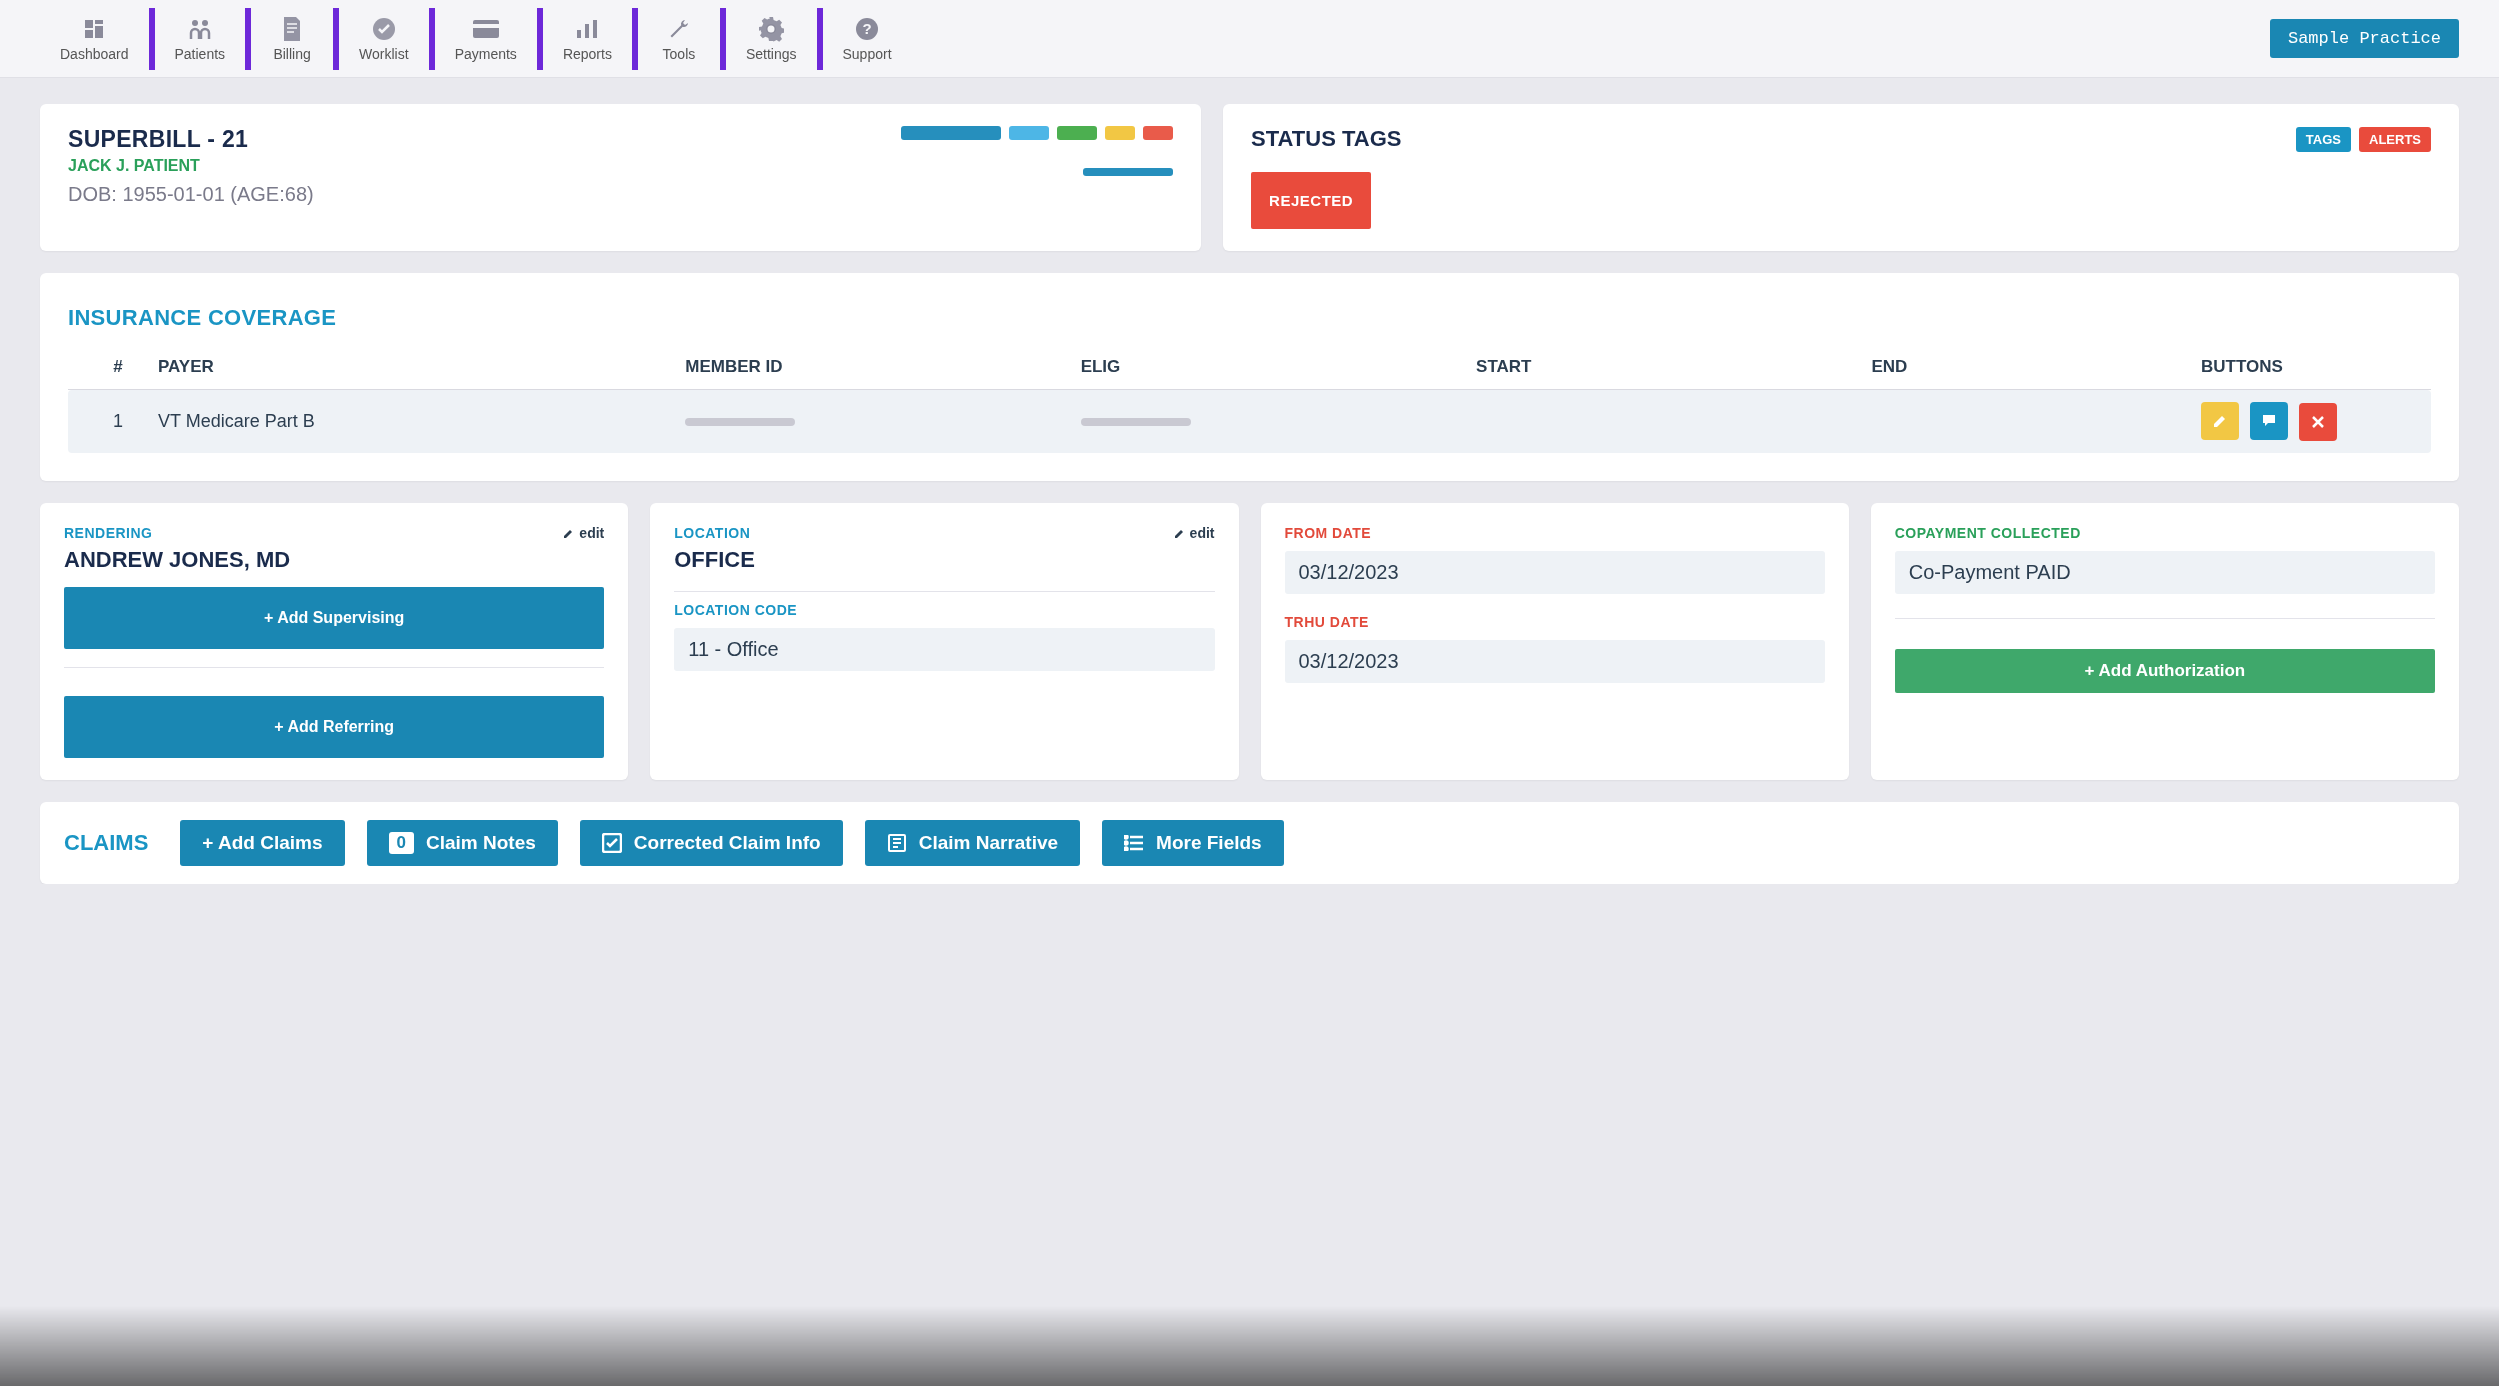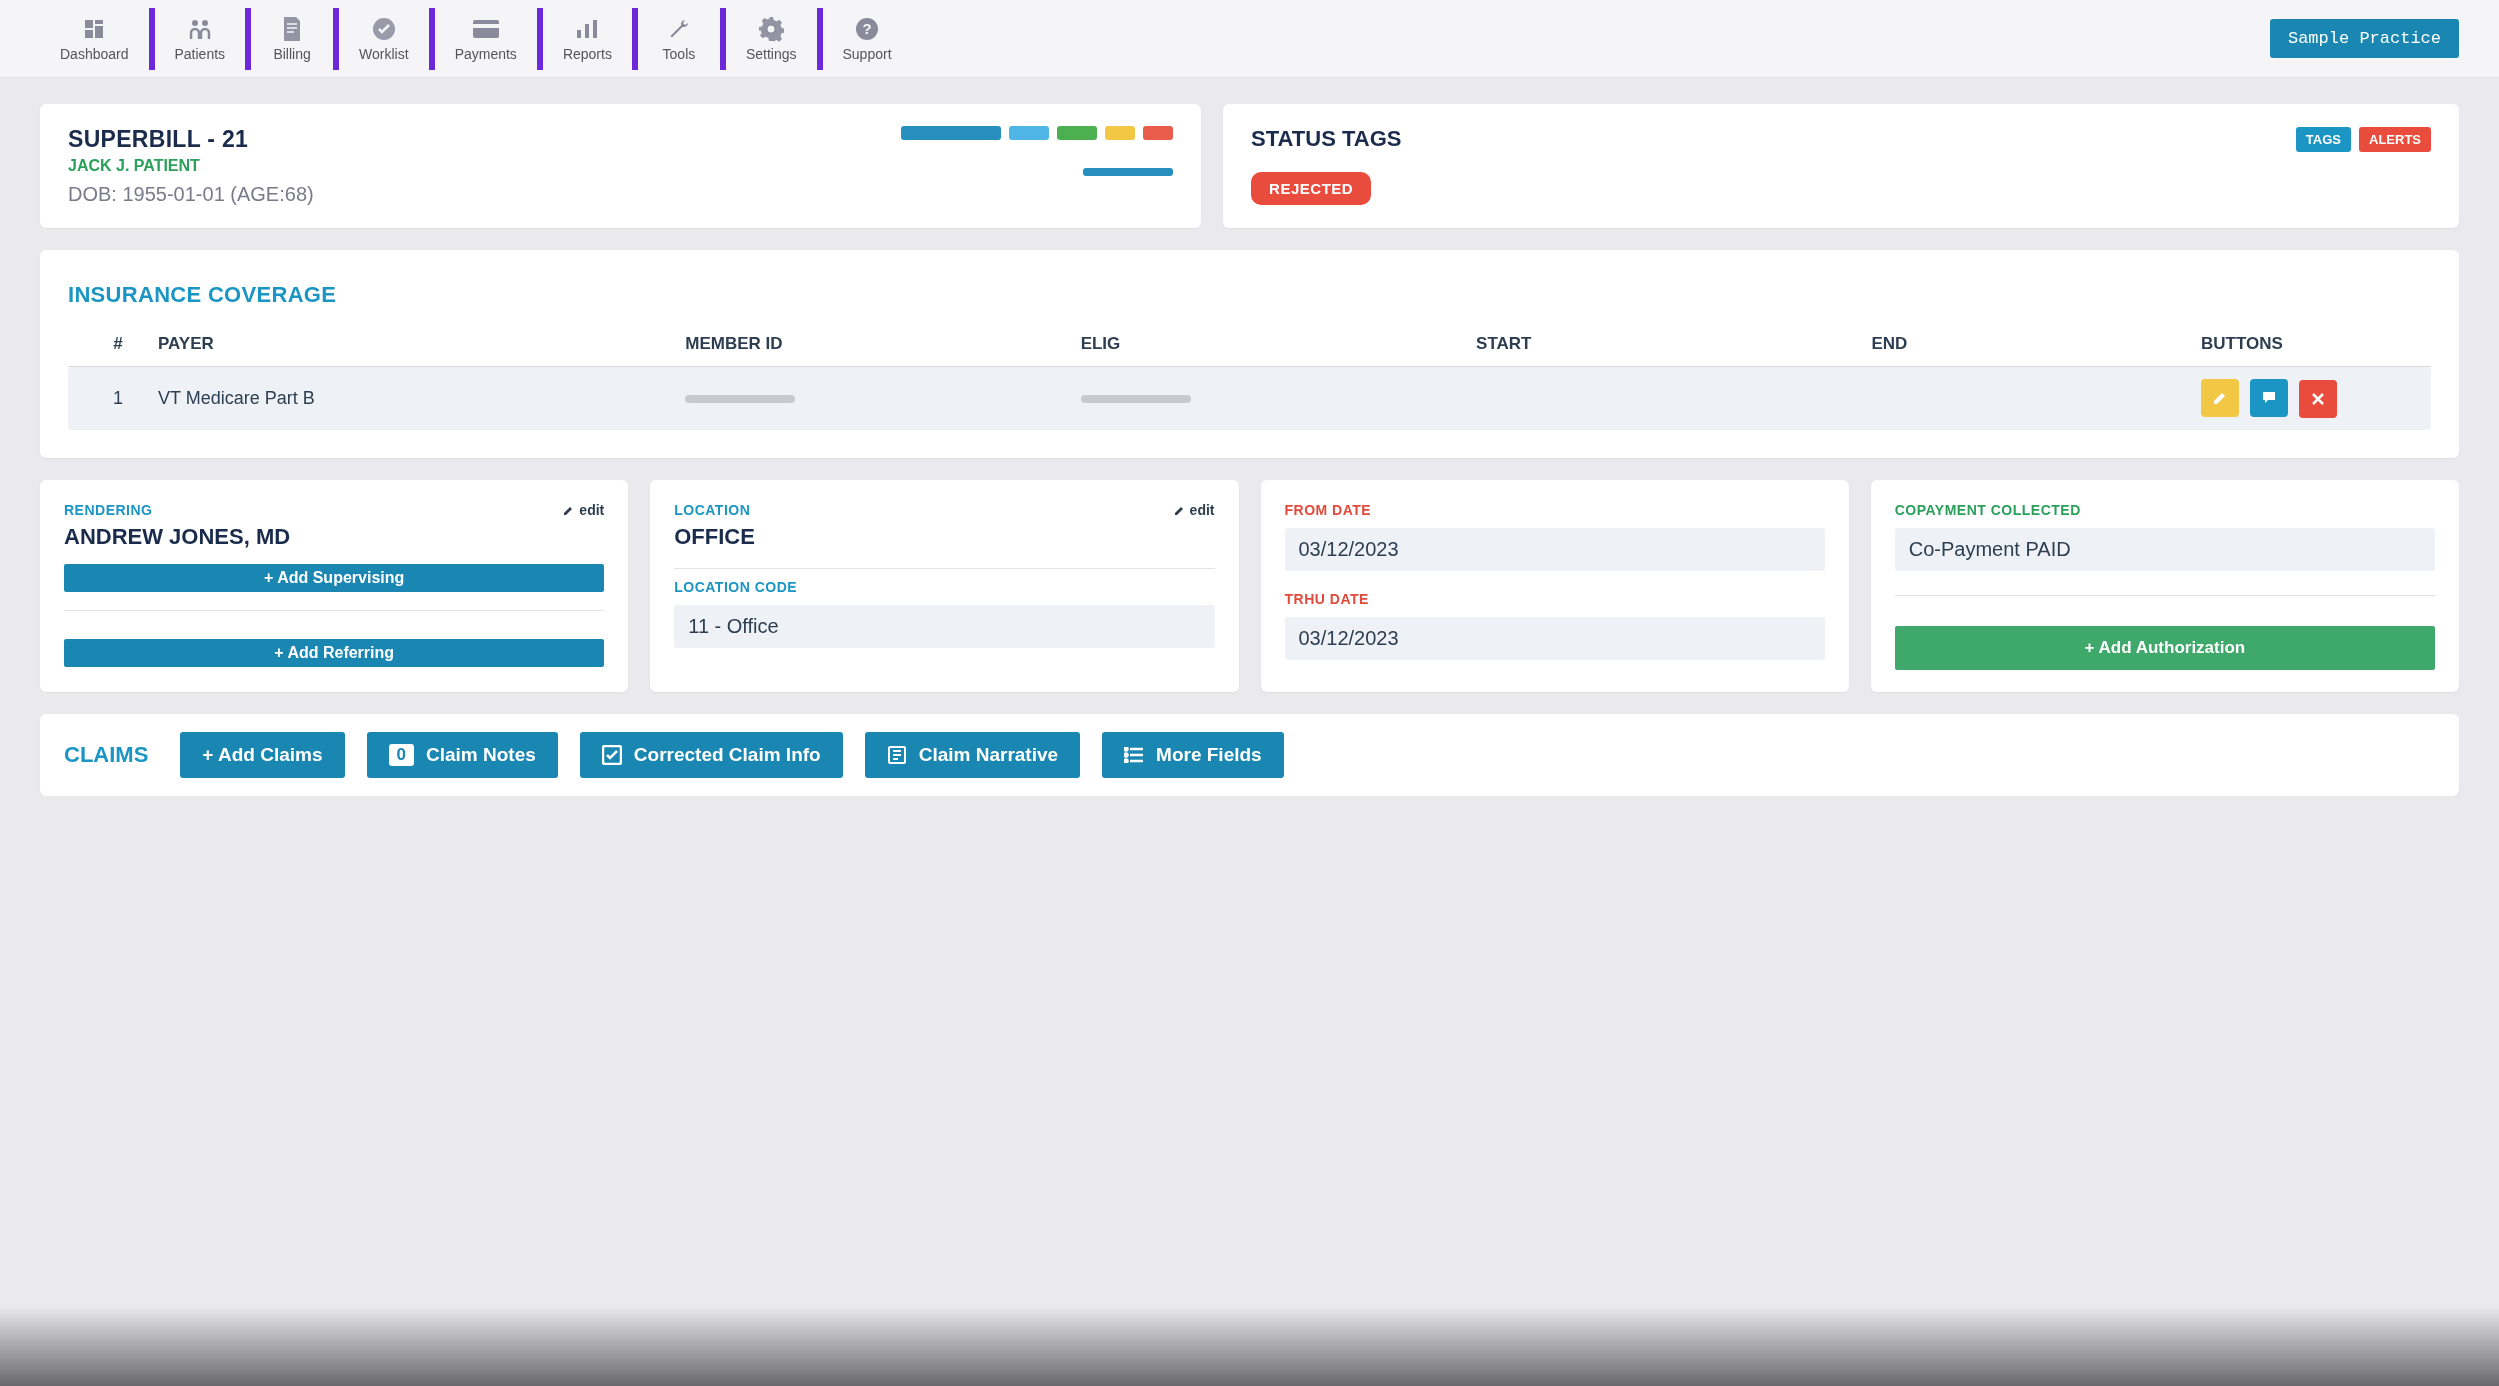--- a/index.html
+++ b/index.html
@@ -67,41 +67,41 @@
 .sb-right{display:flex;flex-direction:column;align-items:flex-end;}
 
 .status-head { display:flex; justify-content:space-between; align-items:flex-end; }
 .status-title { font-size: 22px; font-weight: 800; color:#1a2b4c; }
 .tag-btns { display:flex; gap:8px; }
 .tag-btn { color:#fff; font-weight:700; font-size:13px; padding:5px 10px; border-radius:3px; border:none; cursor:pointer;}
 .tag-blue{background:#1a95c4;} .tag-red{background:#e94b3c;}
 .status-badge {
   display:inline-block; margin-top: 20px;
   background:#e94b3c; color:#fff; font-weight:700;
-  padding:8px 18px; border-radius:10px; font-size:15px; letter-spacing:.5px;
+  padding:20px 18px; border-radius:2px; font-size:15px; letter-spacing:.5px;
 }
 
 .card.insurance { padding: 32px 28px 28px; }
 .sec-title { color:#1a95c4; font-weight:800; font-size:22px; letter-spacing:.3px; margin-bottom: 14px;}
 .ins-table { width:100%; }
 .ins-head, .ins-row { display:grid; grid-template-columns: 80px 1.6fr 1.2fr 1.2fr 1.2fr 1fr 220px; align-items:center; padding: 12px 10px;}
 .ins-head { font-weight:800; color:#2c3e50; border-bottom:1px solid #d9d9e0; font-size:17px;}
 .ins-row { background:#eef2f6; border-radius:4px; font-size:18px; color:#2c3e50;}
 .placeholder-bar { height:8px; background:#c9c9d2; border-radius:4px; width:110px;}
 .icon-btn { width:38px; height:38px; border:none; border-radius:4px; color:#fff; cursor:pointer; display:inline-flex;align-items:center;justify-content:center; margin-right:6px;}
 .ib-yellow{background:#f2c744;} .ib-blue{background:#1a95c4;} .ib-red{background:#e94b3c;}
 
 .grid4 { display:grid; grid-template-columns: repeat(4, 1fr); gap:22px; }
 .mini-card { background:#fff; border-radius:6px; padding:22px 24px; box-shadow:0 1px 2px rgba(0,0,0,.05); }
 .mini-head { display:flex; justify-content:space-between; align-items:center;}
 .mini-label { font-weight:800; font-size:14px; letter-spacing:.5px; }
 .lab-blue{color:#1a95c4;} .lab-red{color:#e24a3b;} .lab-green{color:#2aa05a;}
 .mini-value { font-weight:800; font-size:22px; color:#1a2b4c; margin-top:6px;}
 .edit-link { font-size:14px; font-weight:700; color:#2c3e50; cursor:pointer; display:flex; gap:4px; align-items:center;}
-.teal-btn { width:100%; background:#1a87b3; color:#fff; border:none; padding:5px; font-size:16px; font-weight:600; border-radius:2px; cursor:pointer; margin-top:14px;}
+.teal-btn { width:100%; background:#1a87b3; color:#fff; border:none; padding:22px; font-size:16px; font-weight:600; border-radius:2px; cursor:pointer; margin-top:14px;}
 .hr { height:1px; background:#e3e3ea; margin:18px 0 10px;}
 .input-like { background:#eef2f6; color:#2c3e50; font-size:20px; padding:10px 14px; border-radius:3px; margin-top:10px;}
 .green-btn { width:100%; background:#3fa86b; color:#fff; border:none; padding:12px; font-size:17px; font-weight:600; border-radius:2px; cursor:pointer; margin-top:20px;}
 
 .claims-card { display:flex; align-items:center; gap:22px; padding:18px 24px;}
 .claims-title { color:#1a95c4; font-weight:800; font-size:22px; margin-right:10px;}
 .action-btn { background:#1a87b3; color:#fff; border:none; padding:12px 22px; font-size:19px; font-weight:600; border-radius:3px; cursor:pointer; display:flex; align-items:center; gap:12px;}
 .badge-count { background:#fff; color:#1a87b3; font-weight:800; border-radius:3px; padding:1px 8px; font-size:17px;}
 .bottom-fade { position:fixed; left:0; right:0; bottom:0; height:80px; background:linear-gradient(to top, rgba(0,0,0,.55), rgba(0,0,0,0)); pointer-events:none;}
 svg{display:block;}

